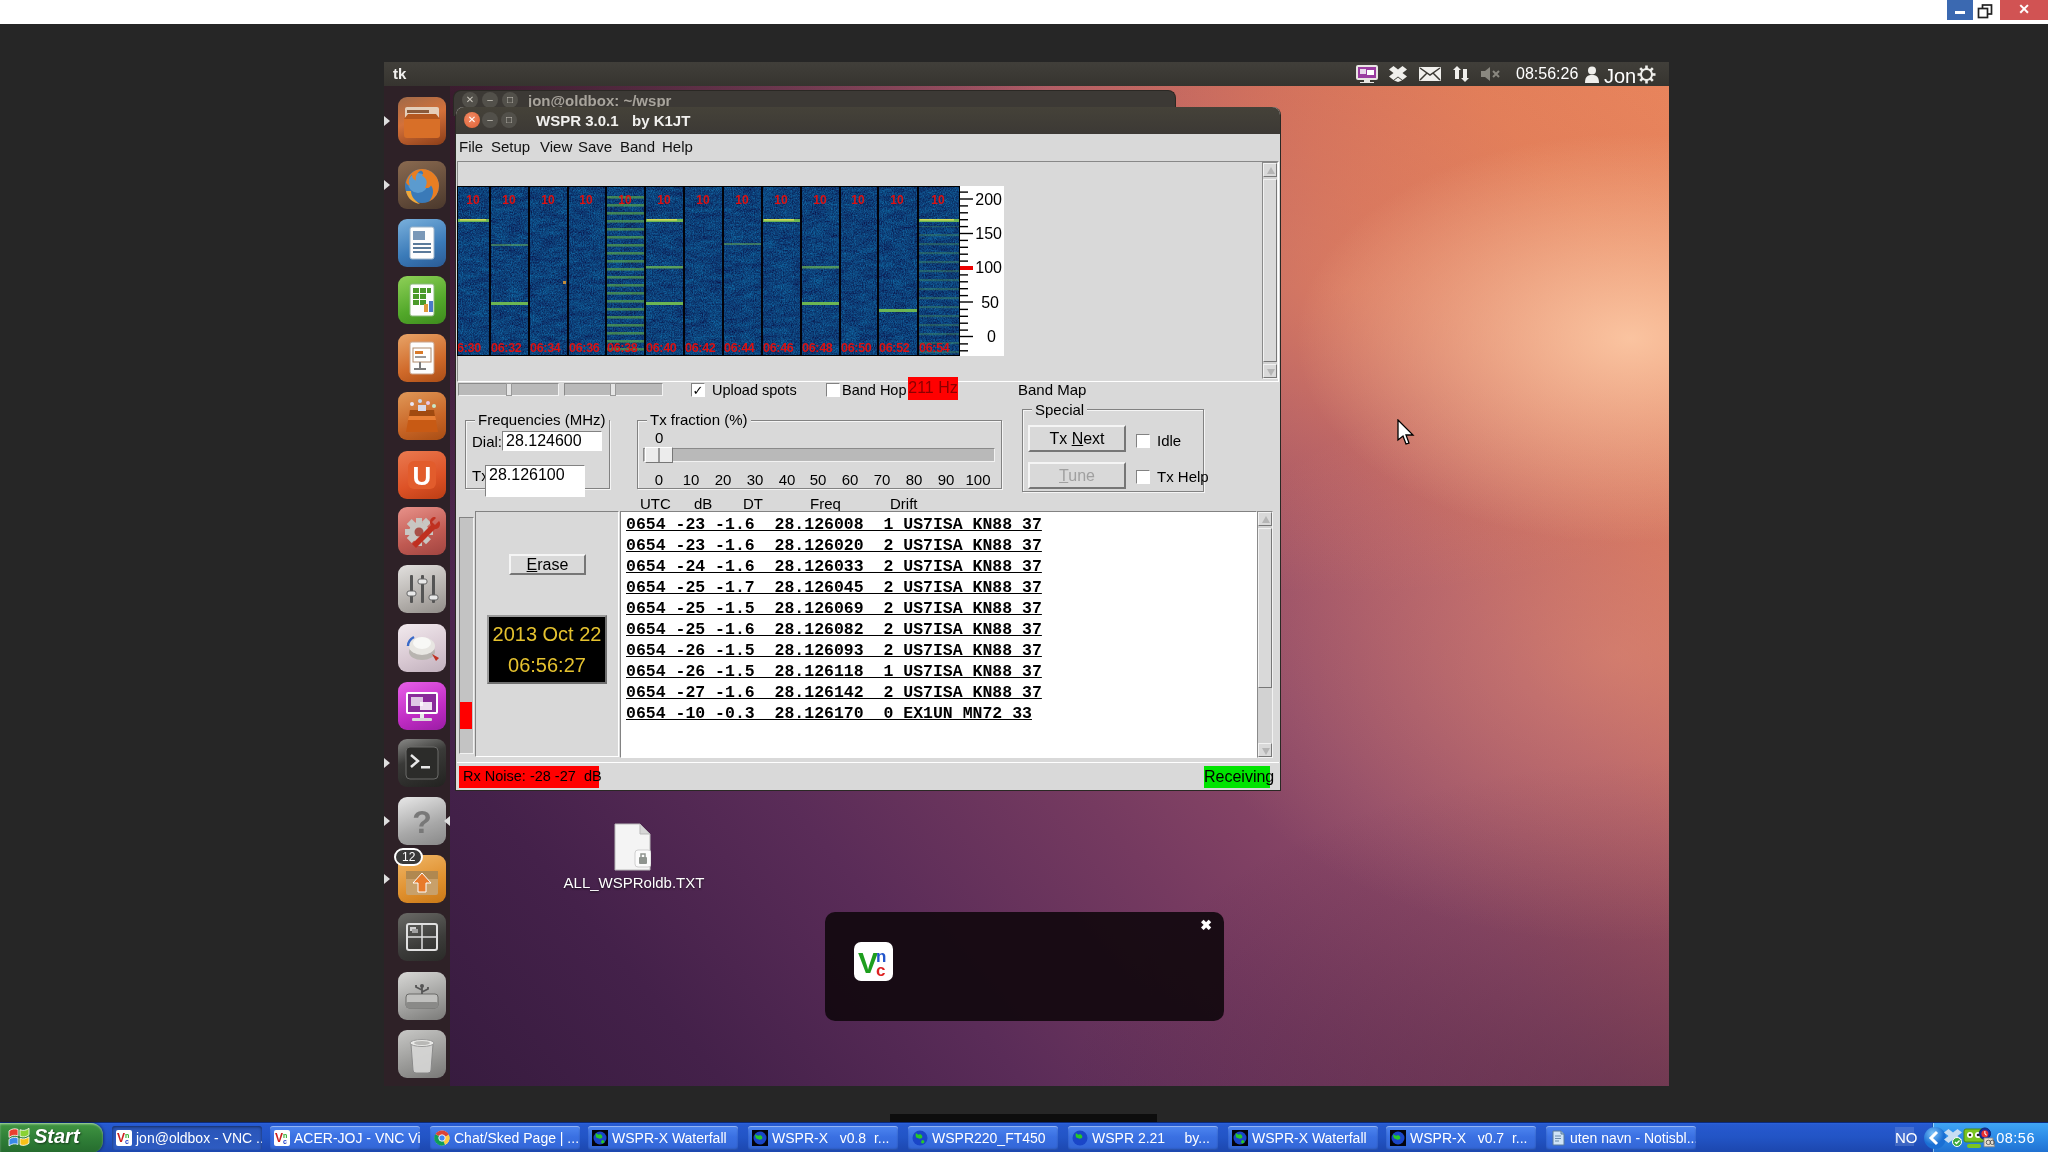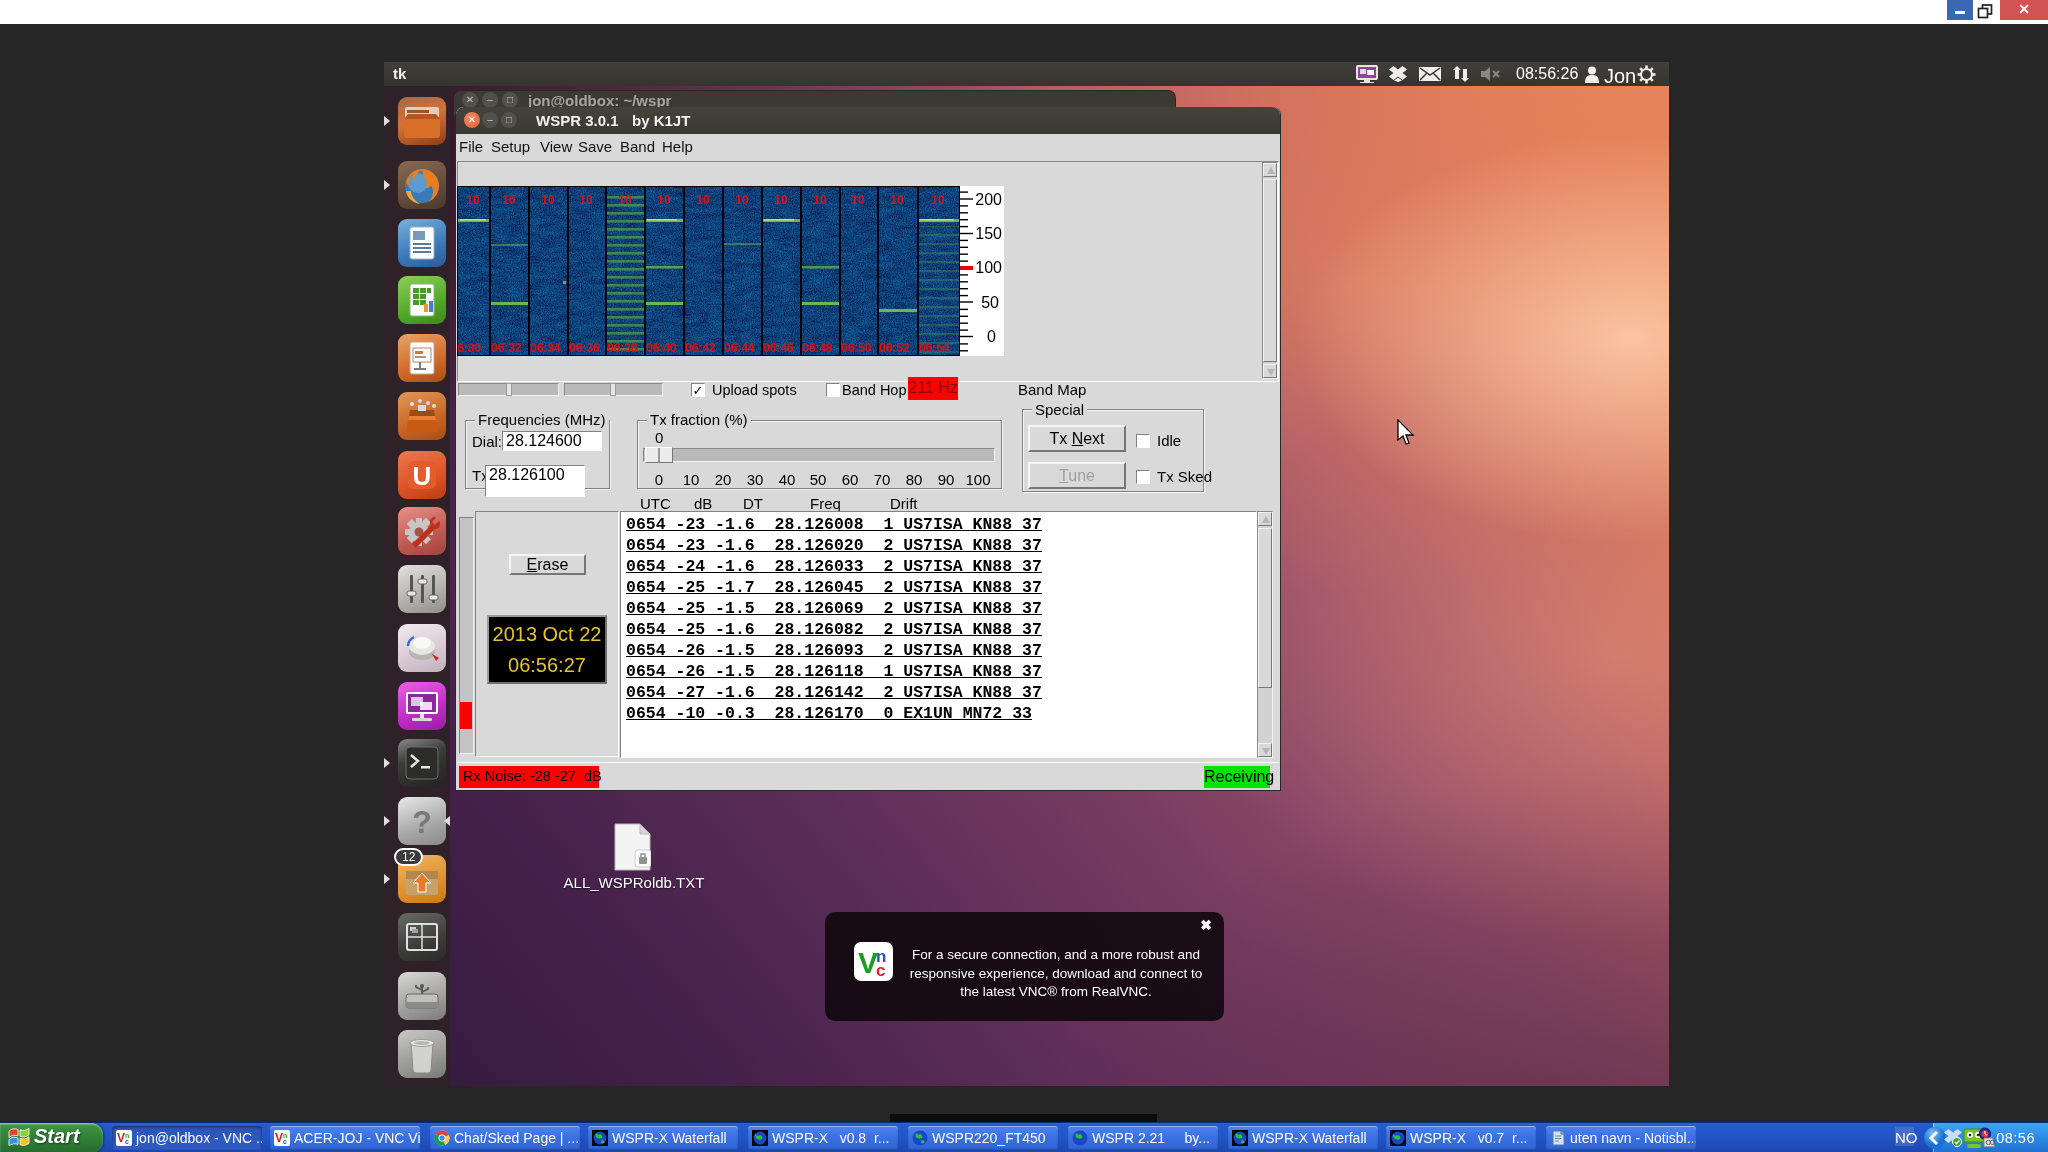--- a/index.html
+++ b/index.html
@@ -469,21 +469,21 @@
       <span class="lbl" style="left:475px;top:364px;width:30px;text-align:center">90</span>
       <span class="lbl" style="left:507px;top:364px;width:30px;text-align:center">100</span>
 
     <div class="gbox" style="left:566px;top:302px;width:182px;height:83px"></div>
     <div class="gcap" style="left:576px;top:294px">Special</div>
     <div class="btn" style="left:572px;top:318px;width:98px;height:27px;line-height:24px">Tx <u>N</u>ext</div>
     <div class="cb" style="left:680px;top:327px"></div>
     <div class="lbl" style="left:701px;top:325px">Idle</div>
     <div class="btn" style="left:572px;top:355px;width:98px;height:27px;line-height:24px;color:#a0a0a0"><u>T</u>une</div>
     <div class="cb" style="left:680px;top:363px"></div>
-    <div class="lbl" style="left:701px;top:361px">Tx Sked</div>
+    <div class="lbl" style="left:701px;top:361px">Tx Help</div>
 
     <div id="hdr" style="left:184px;top:388px">UTC</div>
       <div id="hdr2" class="lbl" style="left:238px;top:388px">dB</div>
       <div class="lbl" style="left:287px;top:388px">DT</div>
       <div class="lbl" style="left:354px;top:388px">Freq</div>
       <div class="lbl" style="left:434px;top:388px">Drift</div>
 
     <div class="abs" id="leftbar"></div>
     <div class="abs" id="leftred"></div>
     <div class="abs" id="erasepanel"></div>
@@ -525,21 +525,20 @@
   <div class="abs" id="dlabel">ALL_WSPRoldb.TXT</div>
 
   <div class="abs" id="popup">
     <span class="x">✖</span>
     <svg class="abs" style="left:29px;top:30px" width="39" height="39" viewBox="0 0 39 39">
       <rect x="0" y="0" width="39" height="39" rx="7" fill="#fff"></rect>
       <text x="4" y="31" font-family="Liberation Sans" font-size="30" font-weight="bold" fill="#1e9e1e">V</text>
       <text x="22" y="20" font-family="Liberation Sans" font-size="17" font-weight="bold" fill="#2255cc">n</text>
       <text x="22" y="34" font-family="Liberation Sans" font-size="17" font-weight="bold" fill="#dd2222">c</text>
     </svg>
-    <div class="msg">For a secure connection, and a more robust and<br>responsive experience, download and connect to<br>the latest VNC® from RealVNC.</div>
   </div>
 
   <svg class="abs" style="left:1012px;top:357px" width="22" height="28" viewBox="0 0 22 28">
     <path d="M2 1 L2 21 L7 17 L10 25 L13 24 L10 16 L17 16 Z" fill="#fff" stroke="#000" stroke-width="1.3"></path>
   </svg>
 </div>
 
 <div class="abs" id="strip"></div>
 <div class="abs" id="taskbar">
   <div id="start">

